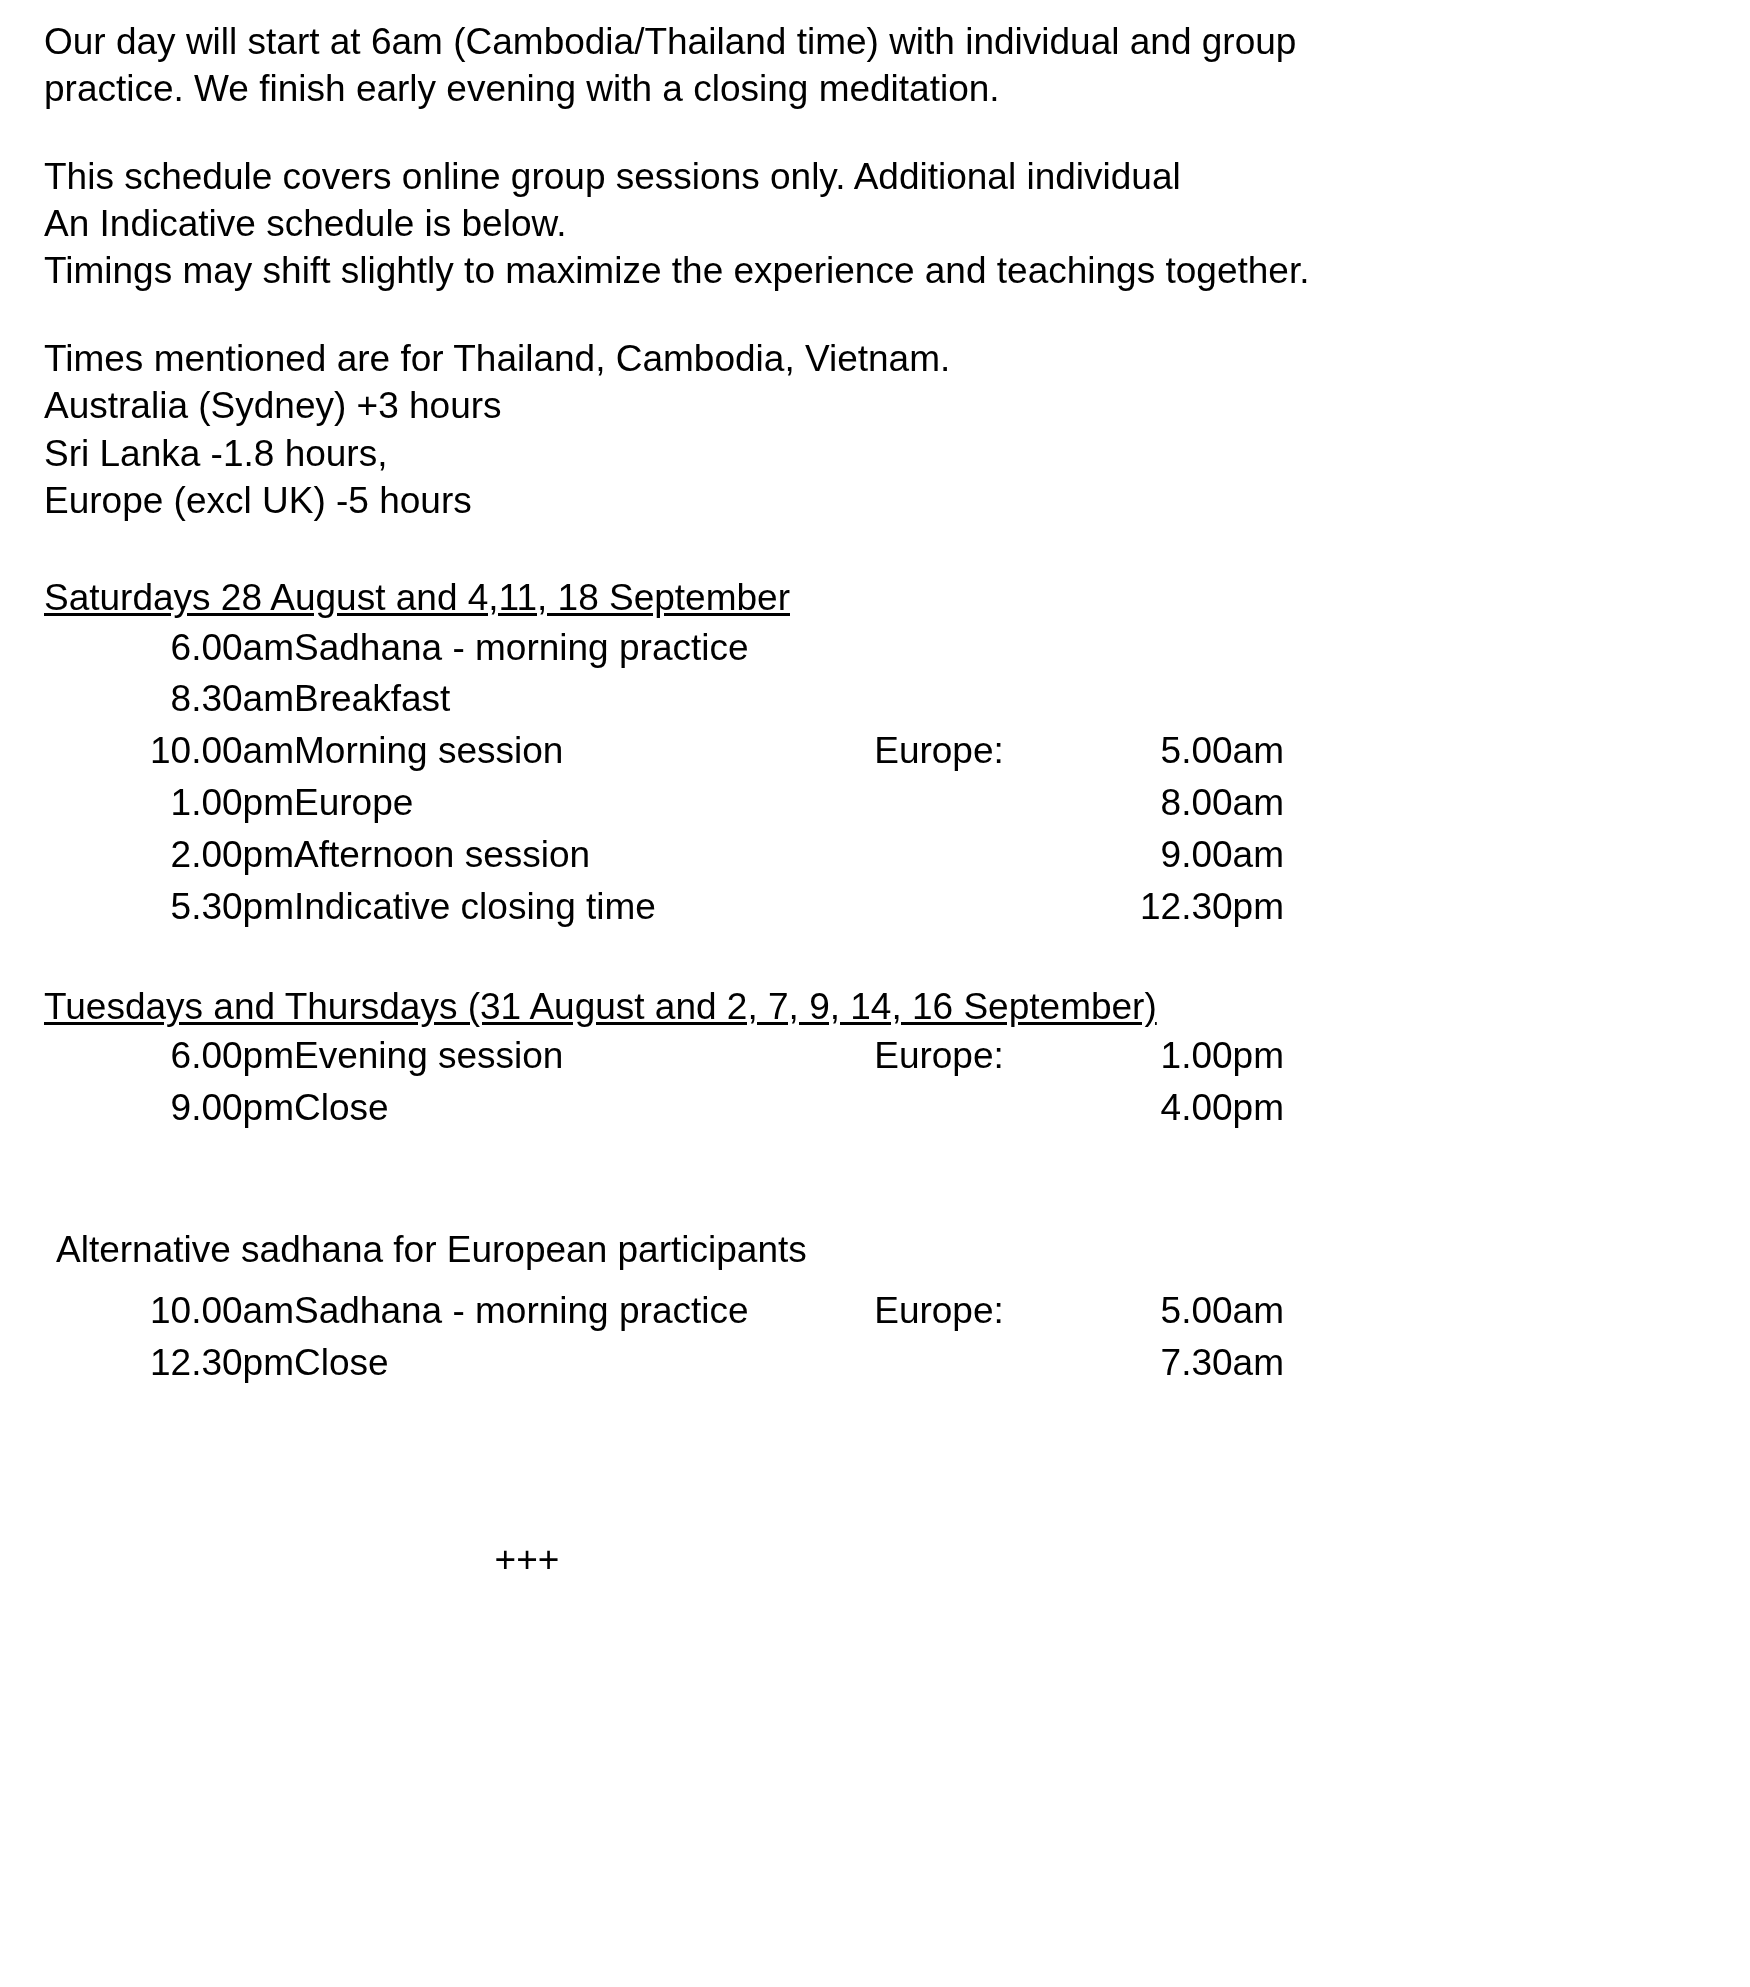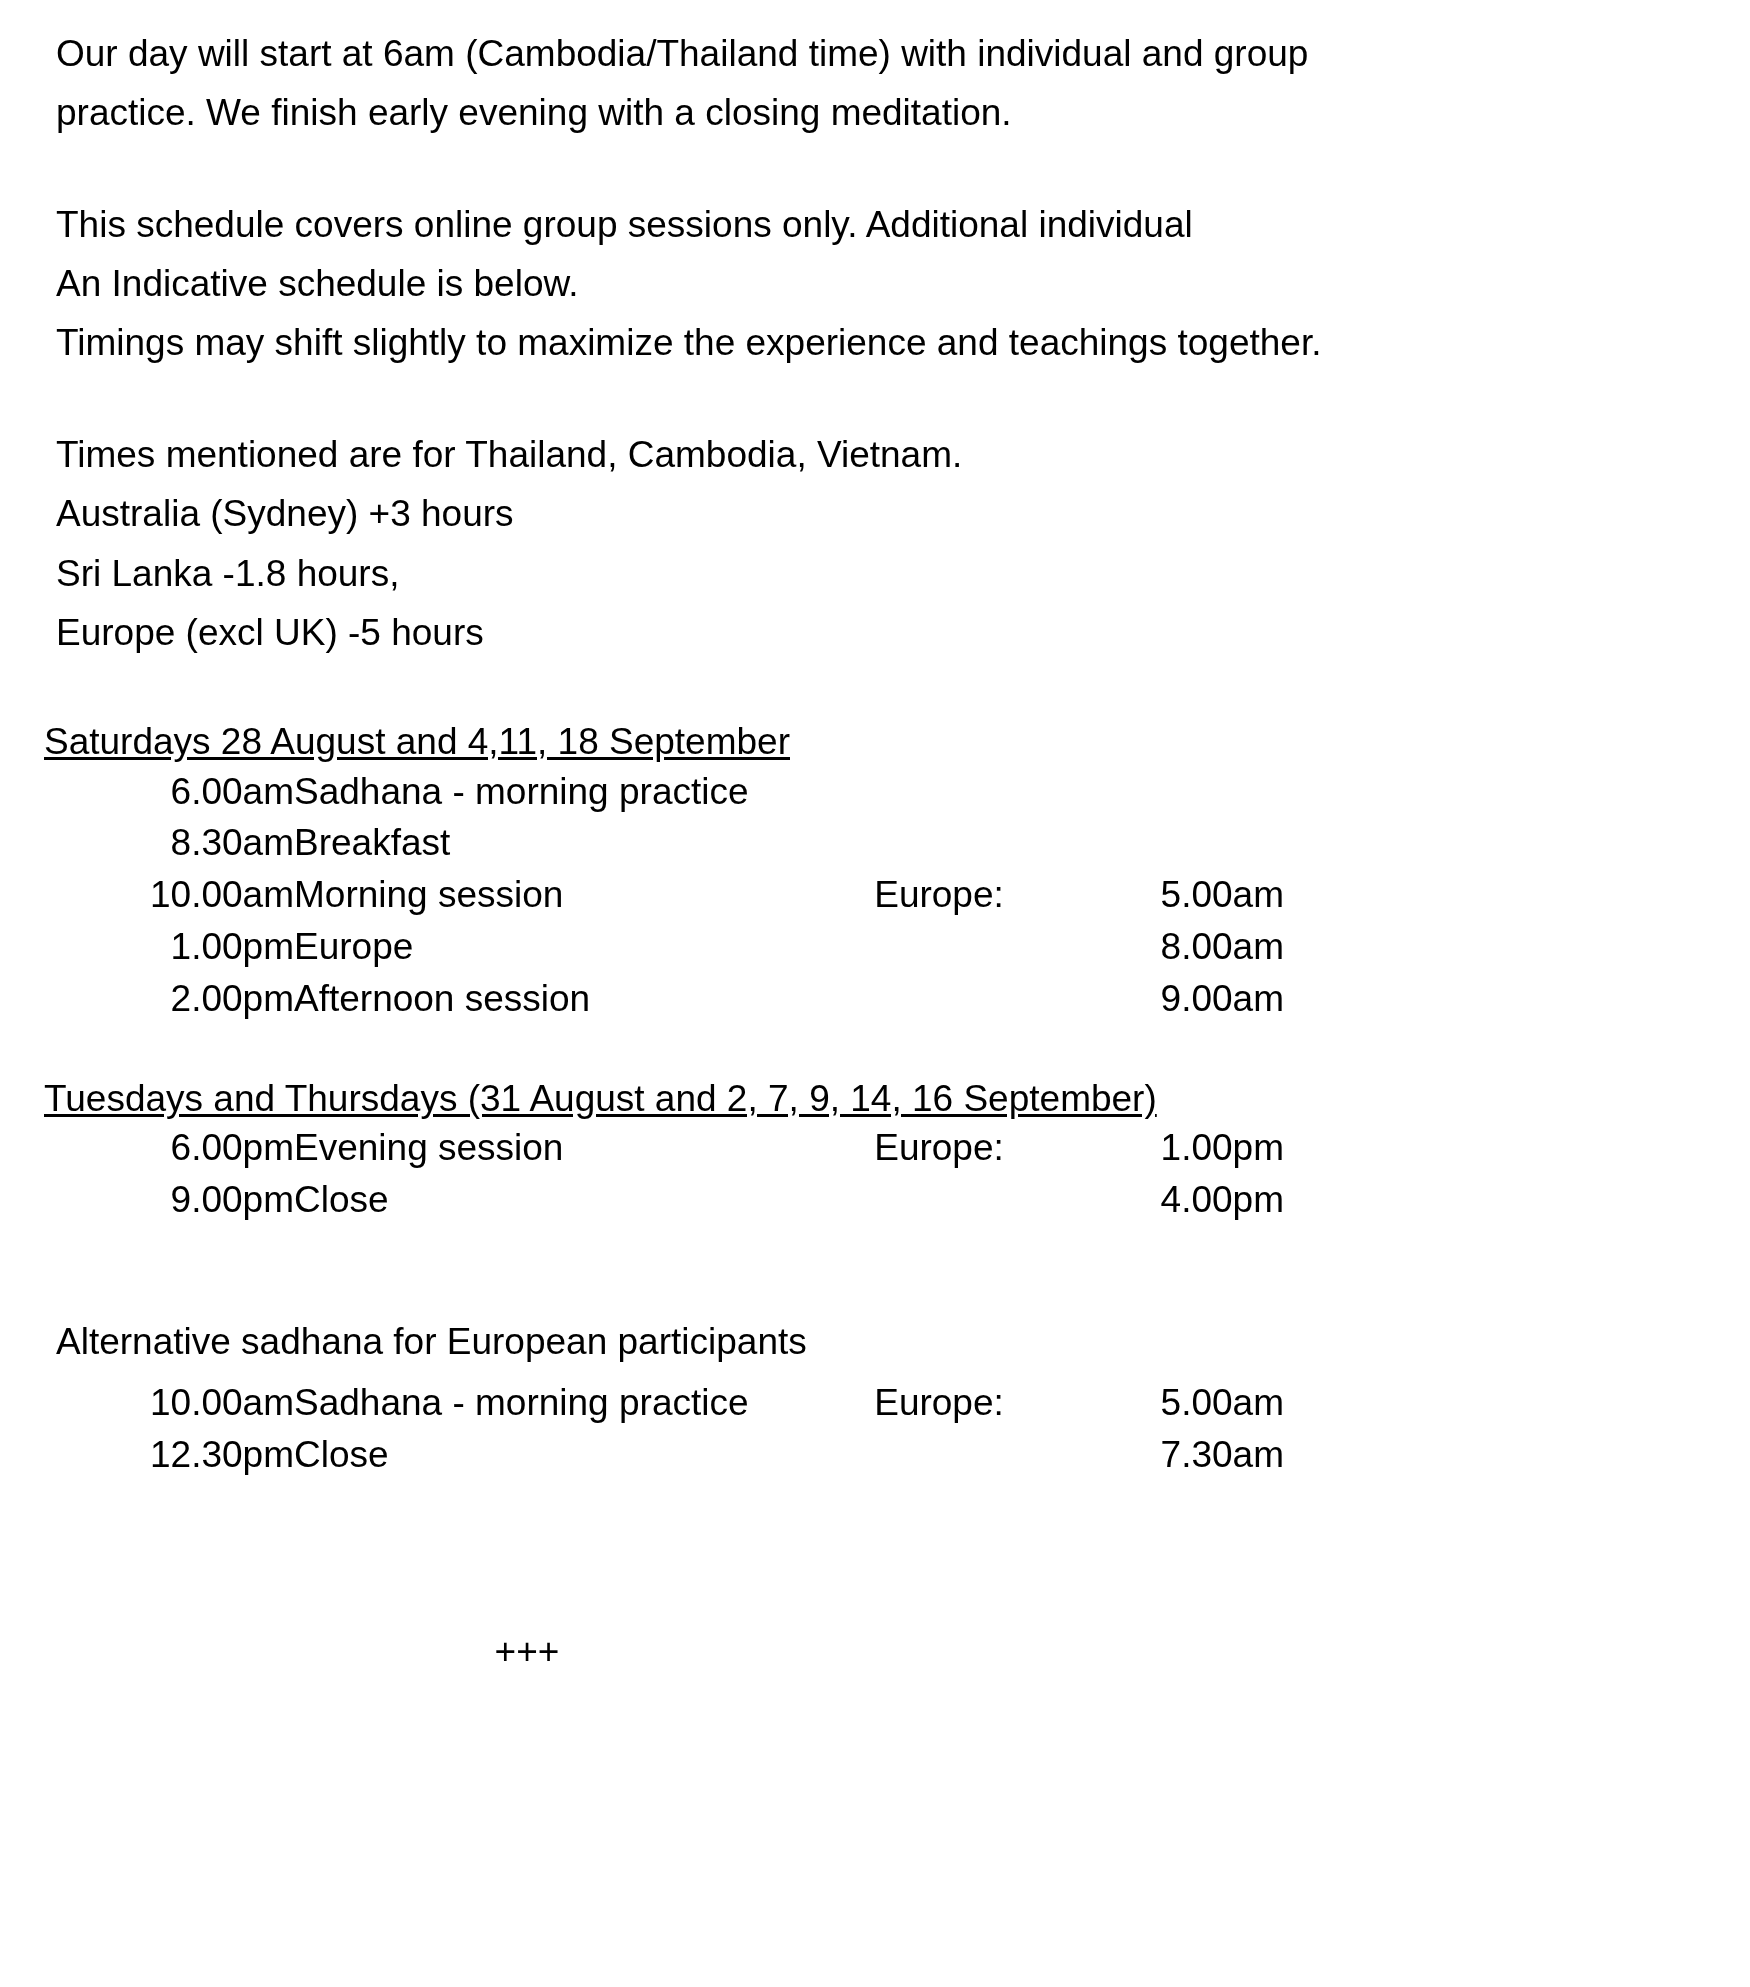--- a/index.html
+++ b/index.html
@@ -14,21 +14,21 @@
     color: #000000;
     -webkit-font-smoothing: antialiased;
   }
   .page {
     padding: 18px 40px 40px 44px;
     box-sizing: border-box;
   }
   .para {
     font-size: 37px;
     line-height: 1.28;
-    margin: 12px;
+    margin: 0;
   }
   .blank {
     height: 40px;
   }
   .section-heading {
     font-size: 37px;
     line-height: 1.28;
     margin: 0;
     display: inline-block;
     text-decoration: underline;
@@ -138,20 +138,26 @@
         <td class="activity">Europe</td>
         <td class="eulabel"></td>
         <td class="eutime">8.00am</td>
       </tr>
       <tr>
         <td class="time">2.00pm</td>
         <td class="activity">Afternoon session</td>
         <td class="eulabel"></td>
         <td class="eutime">9.00am</td>
       </tr>
+      <tr>
+        <td class="time">5.30pm</td>
+        <td class="activity">Indicative closing time</td>
+        <td class="eulabel"></td>
+        <td class="eutime">12.30pm</td>
+      </tr>
     </tbody>
   </table>
 
   <div class="blank"></div>
 
   <div class="section-heading-wrap">
     <span class="section-heading">Tuesdays and Thursdays (31 August and 2, 7, 9, 14, 16 September)</span>
   </div>
 
   <table class="schedule">

